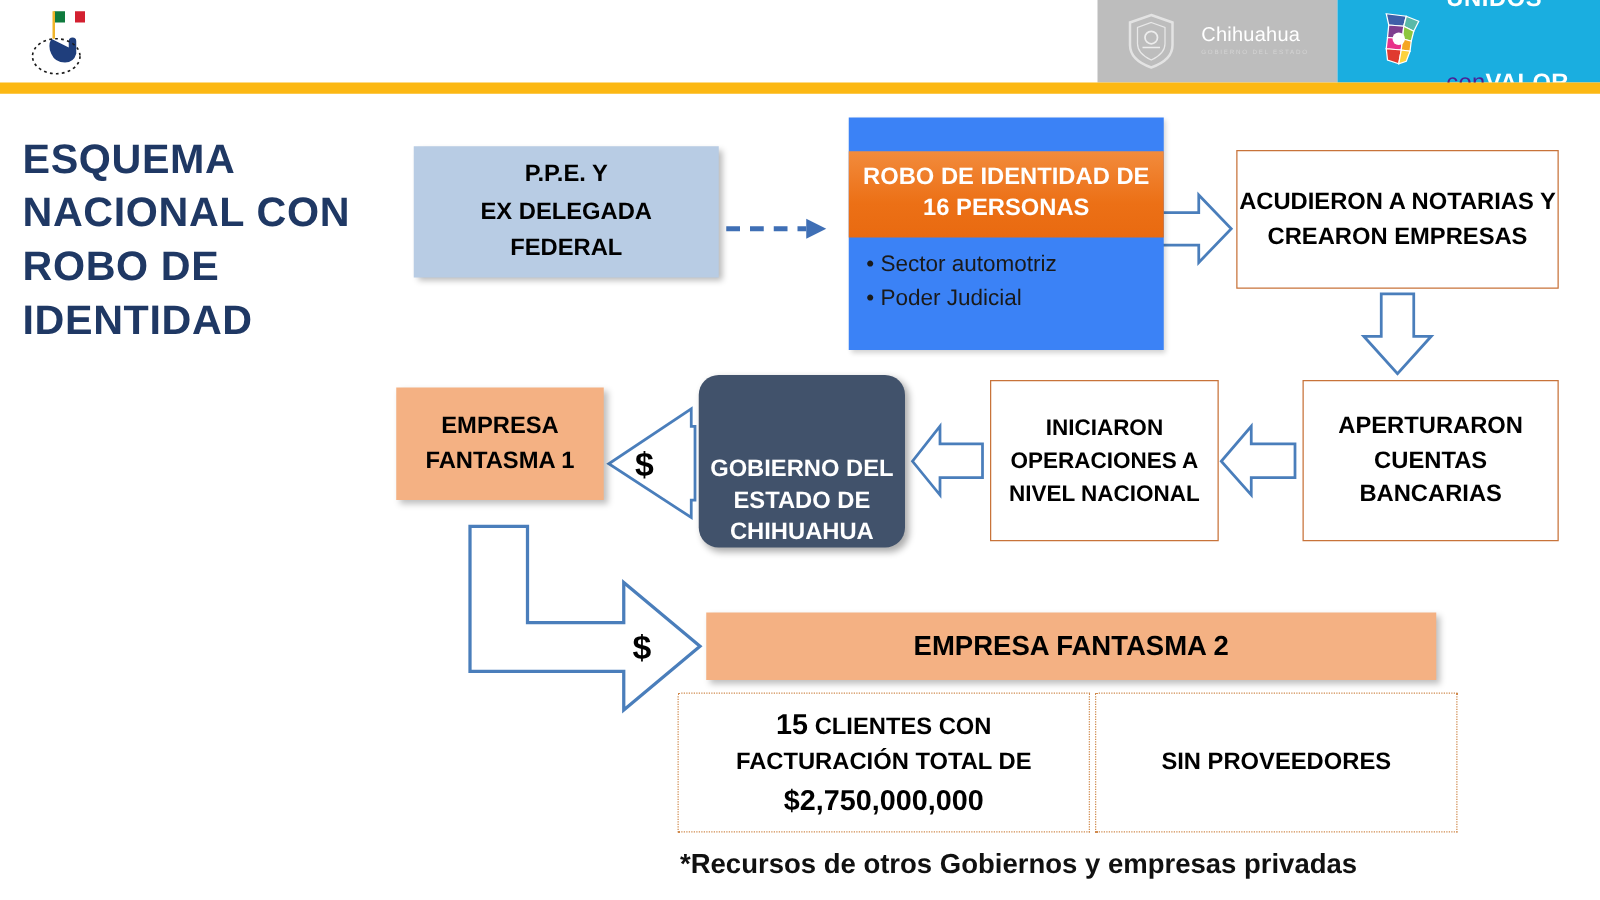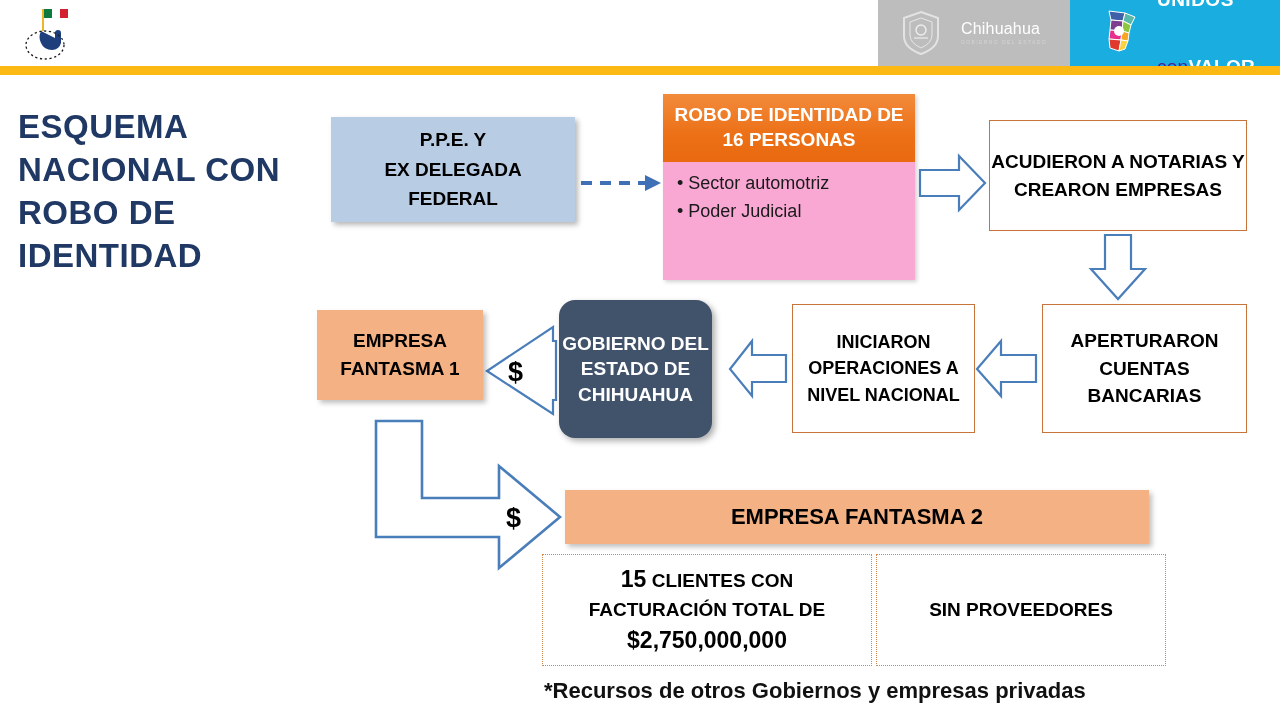--- a/index.html
+++ b/index.html
@@ -62,22 +62,22 @@
   .box{ position:absolute; display:flex; align-items:center; justify-content:center;
         text-align:center; font-weight:bold; color:#000; }
 
   .box-ppe{
     left:331px; top:117px; width:244px; height:105px;
     background:#b8cce4; font-size:19px; line-height:1.55;
     box-shadow:3px 3px 5px rgba(0,0,0,.28);
   }
 
   .box-robo{
-    left:663px; top:94px; width:252px; height:186px;
-    background:#f9a8d4; flex-direction:column; align-items:stretch; justify-content:flex-start;
+    left:679px; top:94px; width:252px; height:186px;
+    background:#3b82f6; flex-direction:column; align-items:stretch; justify-content:center;
     box-shadow:2px 2px 4px rgba(0,0,0,.18);
   }
   .box-robo .head{
     background:linear-gradient(180deg,#f28b3c 0%, #ec7016 60%, #e96a10 100%);
     color:#fff; font-size:19px; line-height:1.30; font-weight:bold;
     padding:9px 6px 10px; text-align:center;
   }
   .box-robo .bullets{
     padding:8px 0 0 14px; text-align:left; font-weight:normal;
     font-size:18px; color:#1a1a1a; line-height:1.52;
@@ -86,24 +86,25 @@
   .box-robo .bullets li::before{ content:"• "; }
 
   .box-outline{
     border:1px solid #c8733a; background:#fff; font-size:19px; line-height:1.45;
   }
   .box-acudieron{ left:989px; top:120px; width:258px; height:111px; }
   .box-iniciaron{ left:792px; top:304px; width:183px; height:129px; font-size:18px; }
   .box-aperturaron{ left:1042px; top:304px; width:205px; height:129px; }
 
   .box-gob{
-    left:559px; top:300px; width:153px; height:138px;
+    left:559px; top:300px; width:165px; height:138px;
     background:#41526b; color:#ffffff; border-radius:16px;
     font-size:19px; line-height:1.32;
     box-shadow:3px 3px 6px rgba(0,0,0,.33);
+    align-items:flex-end;
   }
 
   .box-ef1{
     left:317px; top:310px; width:166px; height:90px;
     background:#f4b183; font-size:19px; line-height:1.50;
     box-shadow:3px 3px 5px rgba(0,0,0,.25);
   }
 
   .box-ef2{
     left:565px; top:490px; width:584px; height:54px;

